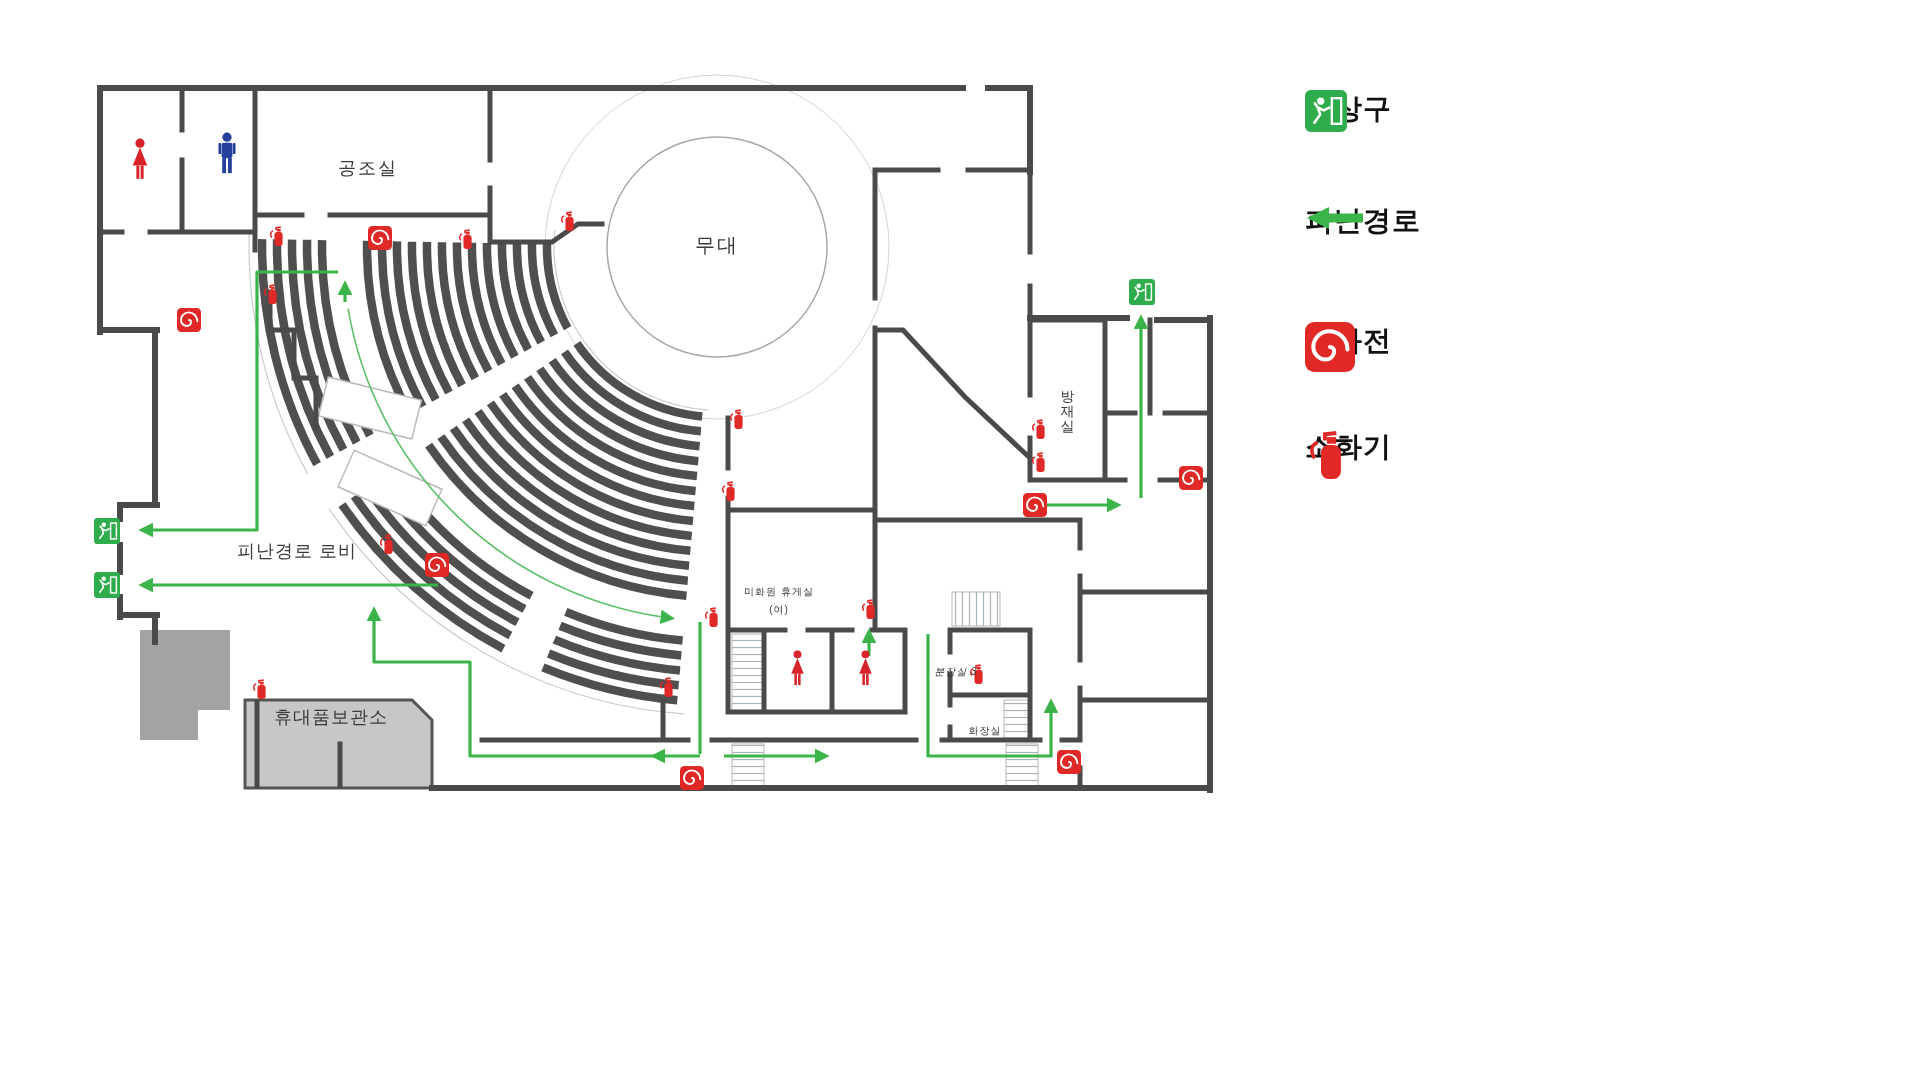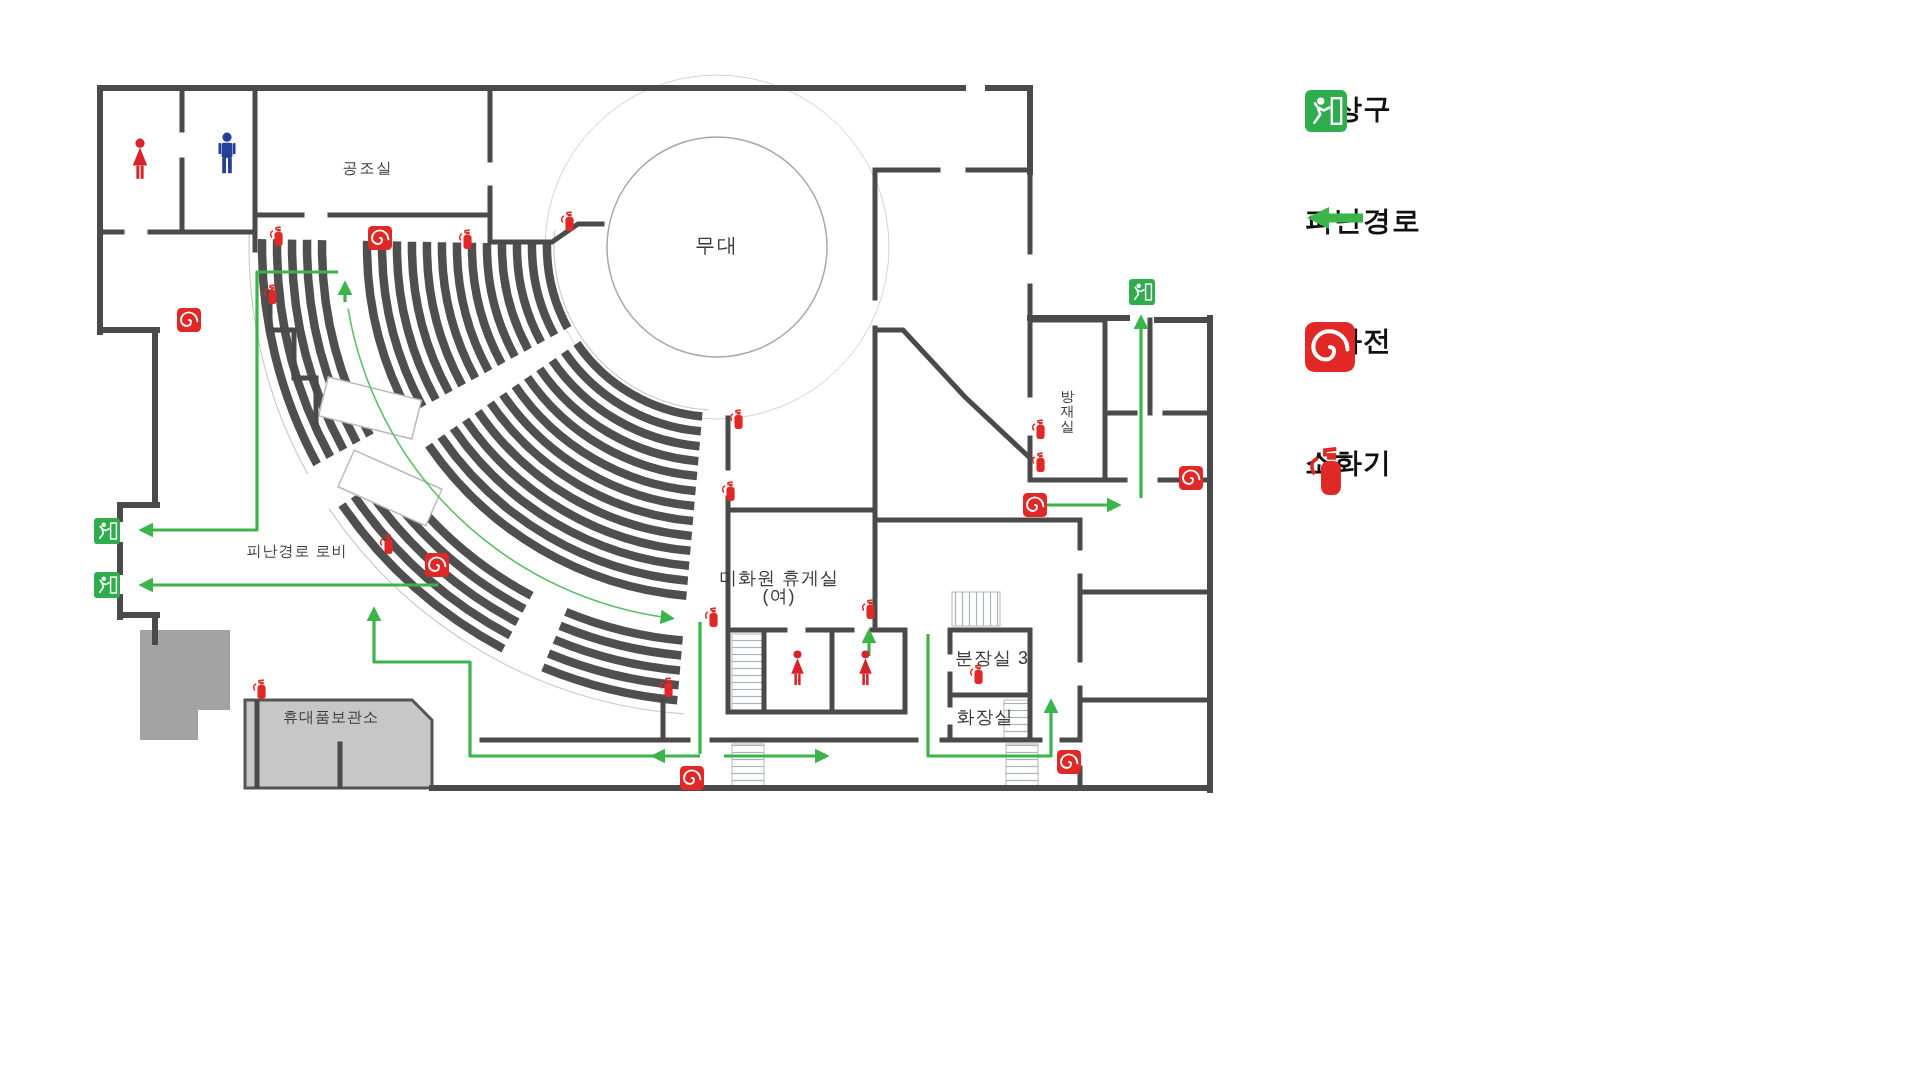--- a/index.html
+++ b/index.html
@@ -1,21 +1,21 @@
 <!DOCTYPE html>
 <html><head>
 <meta charset="utf-8">
 <style>
   html,body{margin:0;padding:0;background:#fff;}
   body{font-family:"Liberation Sans","DejaVu Sans",sans-serif;}
   #stage-area{position:relative;width:1920px;height:1080px;background:#fff;overflow:hidden;}
   svg{position:absolute;left:0;top:0;}
-  .plan-label{position:absolute;transform:translate(-50%,-50%);color:#3a3a3a;font-size:15px;
+  .plan-label{position:absolute;transform:translate(-50%,-50%);color:#3a3a3a;font-size:18px;
     letter-spacing:2px;white-space:nowrap;text-align:center;}
-  .plan-label.small{font-size:18px;letter-spacing:1px;}
+  .plan-label.small{font-size:10px;letter-spacing:1px;margin-top:14px;}
   .plan-label.vertical{writing-mode:vertical-rl;text-orientation:upright;letter-spacing:1px;}
   .legend{position:absolute;left:1305px;top:84px;width:300px;}
   .legend-row{position:absolute;left:0;display:flex;align-items:center;gap:28px;}
   .legend-label{font-size:28px;font-weight:bold;color:#111;letter-spacing:1px;}
 </style>
 </head>
 <body>
 
 <div id="stage-area">
 
@@ -144,21 +144,21 @@
     <use href="#sym-exit" x="1129" y="279" width="26" height="26"></use>
   </g>
 </svg>
 
 <div class="plan-label" style="left:368px;top:168px;">공조실</div>
 <div class="plan-label" style="left:717px;top:245px;font-size:20px;">무대</div>
 <div class="plan-label vertical" style="left:1068px;top:402px;font-size:14px;">방재실</div>
 <div class="plan-label" style="left:297px;top:551px;letter-spacing:1px;">피난경로 로비</div>
 <div class="plan-label small" style="left:779px;top:578px;">미화원 휴게실</div>
 <div class="plan-label small" style="left:779px;top:596px;">(여)</div>
-<div class="plan-label small" style="left:992px;top:658px;">분장실 3</div>
+<div class="plan-label small" style="left:956px;top:658px;font-style:italic;">분장실 3</div>
 <div class="plan-label small" style="left:985px;top:717px;">화장실</div>
 <div class="plan-label" style="left:331px;top:717px;letter-spacing:1px;">휴대품보관소</div>
 
 <div class="legend">
   <div class="legend-row" style="top:6px;">
     <svg width="42" height="42" viewBox="0 0 36 36">
       <use href="#sym-exit" x="0" y="0" width="36" height="36"></use>
     </svg>
     <span class="legend-label">비상구</span>
   </div>
@@ -167,21 +167,21 @@
       <path d="M2,16 L24,5 V11.5 H58 V20.5 H24 V27 Z" fill="#3bb54a"></path>
     </svg>
     <span class="legend-label">피난경로</span>
   </div>
   <div class="legend-row" style="top:238px;">
     <svg width="50" height="50" viewBox="0 0 30 30">
       <use href="#sym-hydrant" x="0" y="0" width="30" height="30"></use>
     </svg>
     <span class="legend-label">소화전</span>
   </div>
-  <div class="legend-row" style="top:360px;align-items:flex-end;">
+  <div class="legend-row" style="top:344px;align-items:flex-end;">
     <svg width="42" height="58" viewBox="0 0 20 28">
       <use href="#sym-ext" x="0" y="0" width="20" height="28"></use>
     </svg>
     <span class="legend-label">소화기</span>
   </div>
 </div>
 
 </div>
 
 </body></html>

